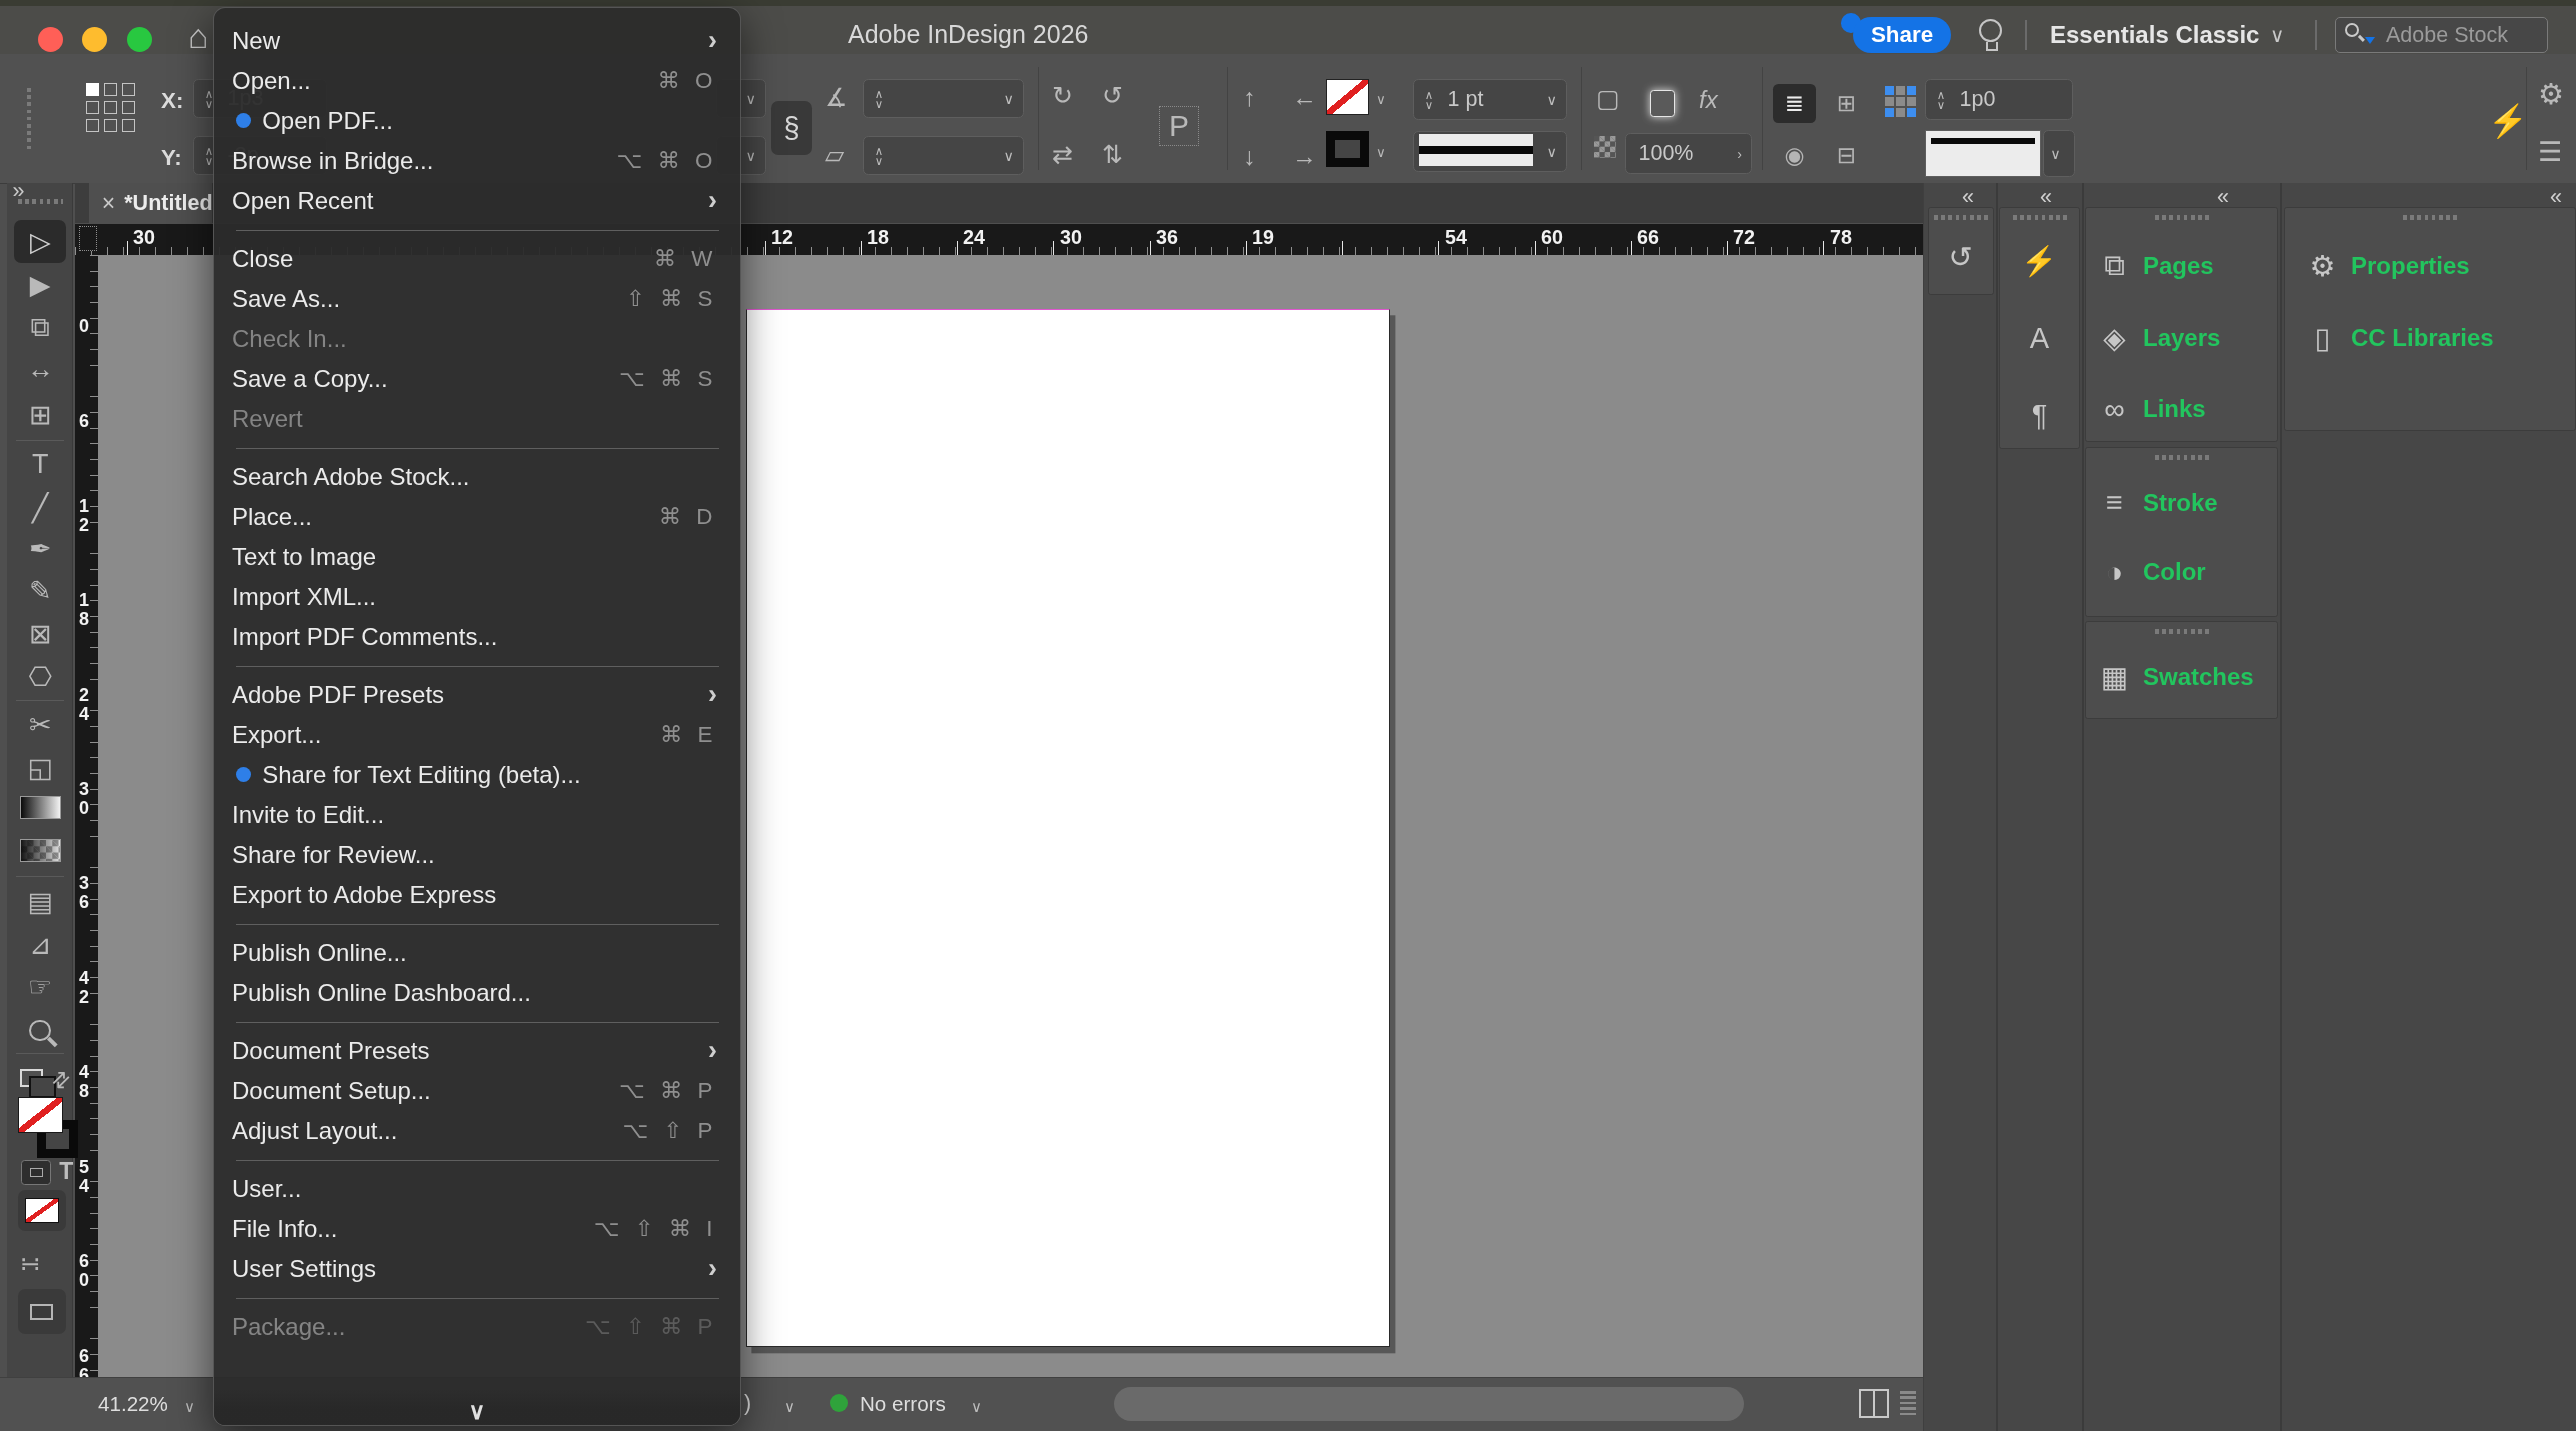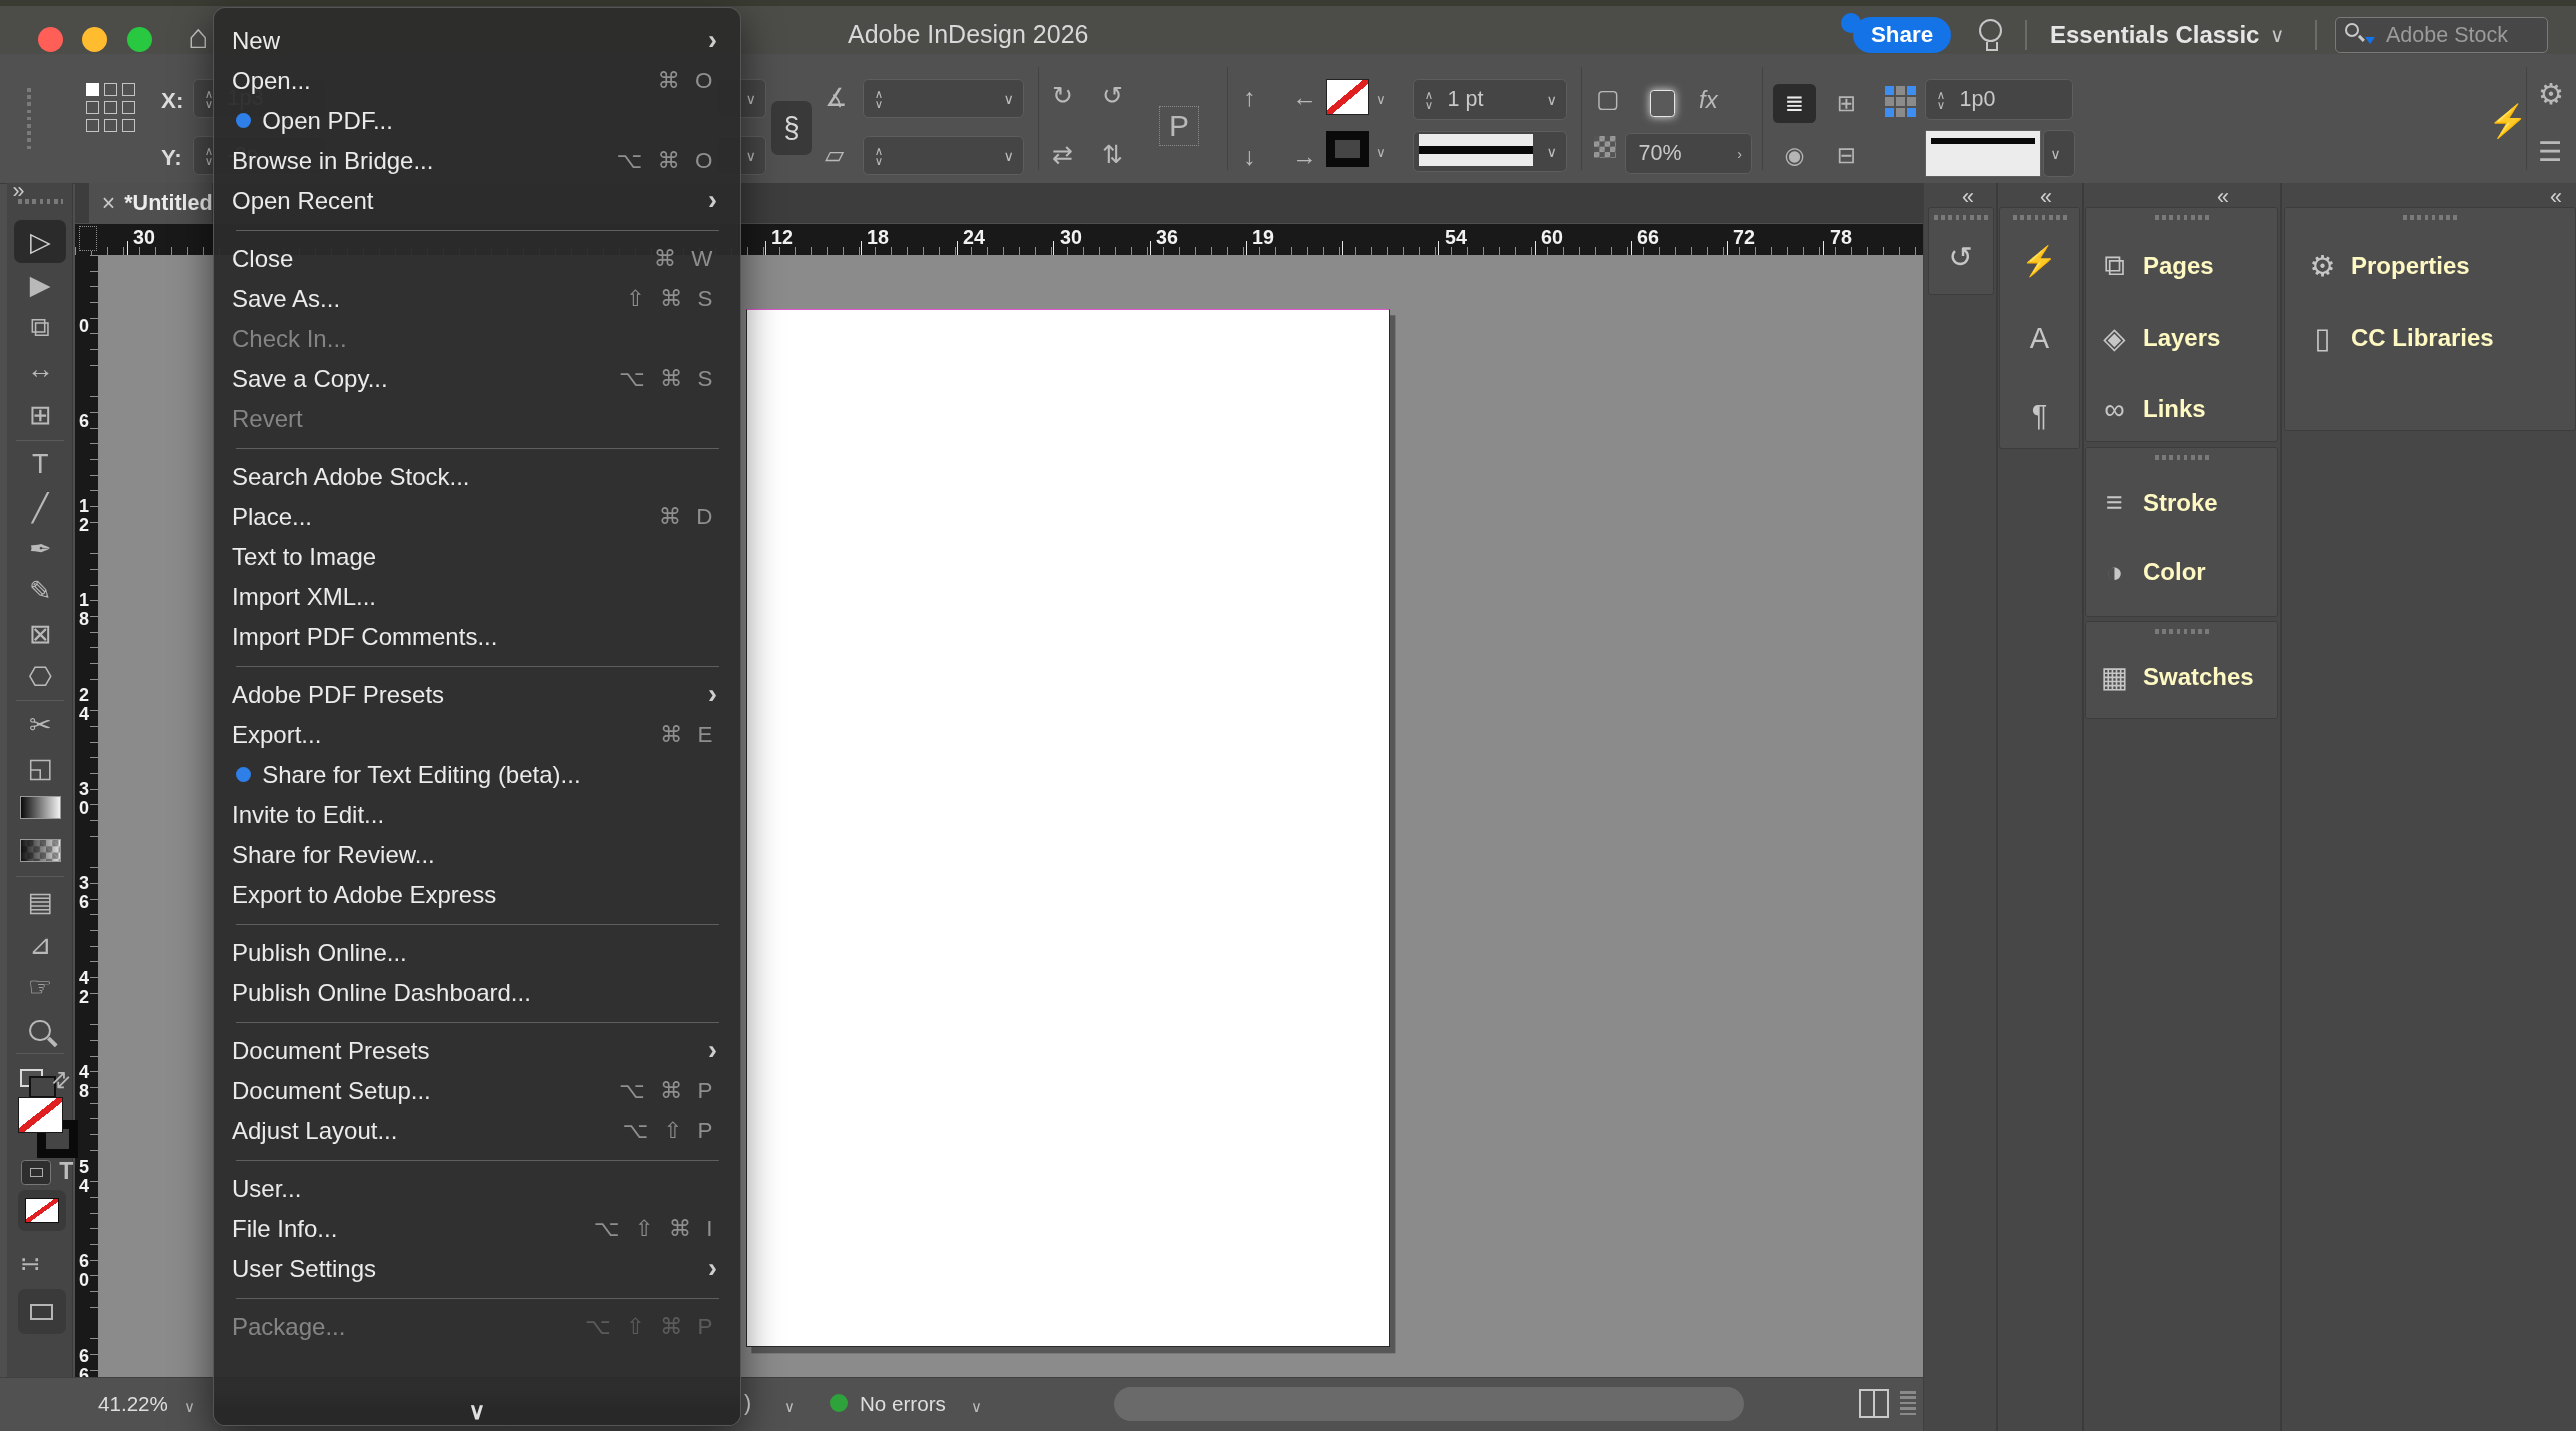--- a/index.html
+++ b/index.html
@@ -144,21 +144,21 @@
 
   
   #dock{left:1923px;top:183px;width:653px;height:1248px;background:#474747;border-left:1.8px solid #3f3f3f;z-index:10;}
   .dockcol-div{position:absolute;top:0;bottom:0;width:1.8px;background:#3b3b3b;}
   .collapse{position:absolute;top:1.8px;font-size:21.5px;color:#cfcfcf;}
   .panelbox{position:absolute;background:#4d4d4d;border:0.9px solid #3c3c3c;border-radius:2.7px;}
   .panelbox .grip-h{left:50%;transform:translateX(-50%);top:7.2px;width:54px;}
   .dockicon{position:absolute;width:100%;text-align:center;font-size:29px;color:#c6c6c6;}
   .dockrow{position:absolute;left:0;width:100%;display:flex;align-items:center;}
   .dockrow .ric{width:57px;text-align:center;font-size:29px;color:#c6c6c6;flex:0 0 auto;}
-  .dockrow .rlb{font-size:24px;font-weight:bold;color:#fef9c3;}
+  .dockrow .rlb{font-size:24px;font-weight:bold;color:#22c55e;}
 
   
   #statusbar{left:0;top:1377px;width:1923px;height:54px;background:#515151;border-top:1.8px solid #404040;text-align:center;}
   #zoom-val{position:absolute;left:98px;top:14.3px;font-size:20.6px;color:#dedede;}
   .schev{position:absolute;font-size:15px;color:#bdbdbd;top:19.7px;}
   #pre-paren{position:absolute;left:744px;top:12.5px;font-size:21.5px;color:#dedede;}
   #err-dot{position:absolute;left:830px;top:16px;width:18px;height:18px;border-radius:50%;background:#2fa33b;}
   #err-text{position:absolute;left:860px;top:14.3px;font-size:20.6px;color:#dedede;}
   #hscroll{position:absolute;left:1114px;top:9px;width:630px;height:34px;border-radius:17px;background:#6a6a6a;}
   #spread-ic{position:absolute;left:1859px;top:10.7px;width:30px;height:29px;border:2.7px solid #c9c9c9;display:flex;}
@@ -262,21 +262,21 @@
   <div id="strokeprev">
       <span></span>
     </div>
   <span class="cdiv" style="left:1581px"></span>
 
   <span class="cbtn" style="left:1596px;top:30px">▢</span>
   <div class="abs" id="fxglow"></div>
   <span class="cbtn" id="fx-ic" style="left:1699px;top:32px">fx</span>
   <div id="opchk"></div>
   <div class="field" style="left:1625px;top:79px;width:127px;height:41px">
-    <span class="fval" style="padding-left:12.5px">70%</span>
+    <span class="fval" style="padding-left:12.5px">100%</span>
     <span class="fchev">›</span>
   </div>
   <span class="cdiv" style="left:1762px"></span>
 
   <div class="wrapbtn on" style="left:1773px;top:30px">≣</div>
   <div class="wrapbtn" style="left:1825px;top:30px">⊞</div>
   <div class="wrapbtn" style="left:1773px;top:82px">◉</div>
   <div class="wrapbtn" style="left:1825px;top:82px">⊟</div>
 
   <div id="blueproxy">

